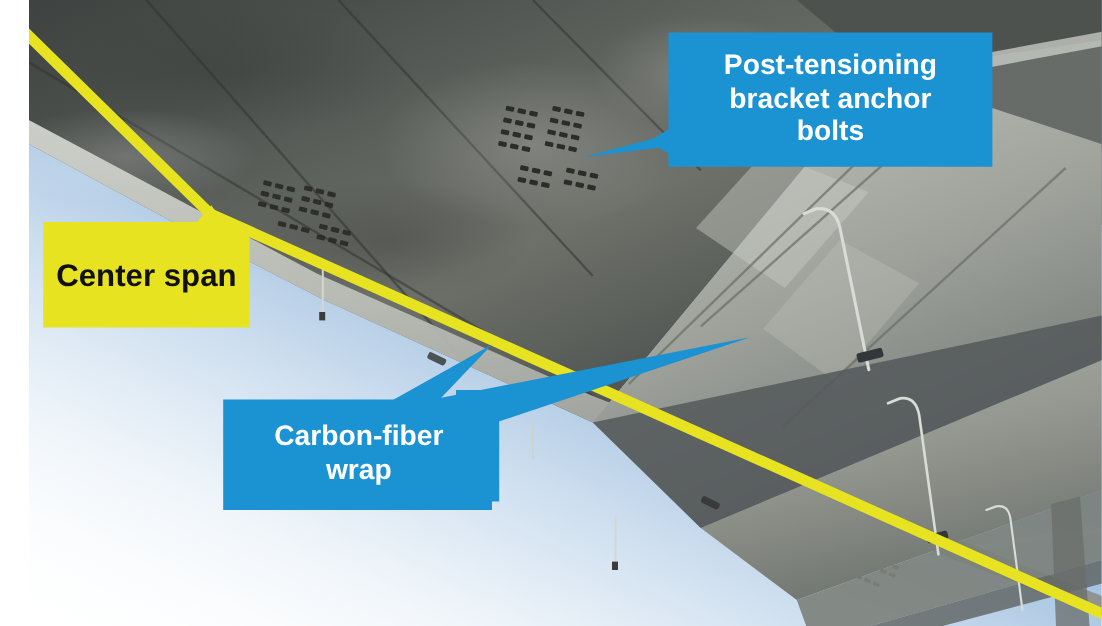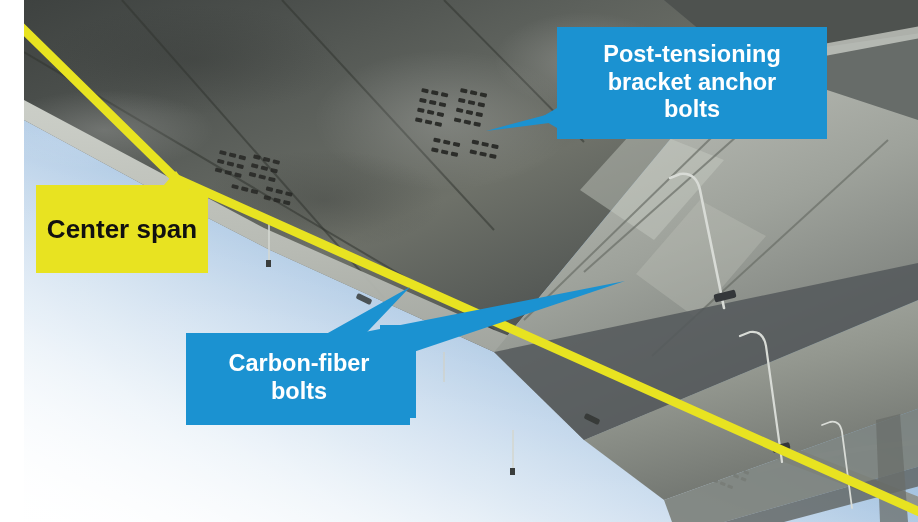--- a/index.html
+++ b/index.html
@@ -284,15 +284,15 @@
     </g>
   </svg>
 
   <div class="callout-text" id="pt-text">Post-tensioning
 bracket anchor
 bolts</div>
 
   <div class="callout-text" id="cs-text">Center span</div>
 
   <div class="callout-text" id="cf-text">Carbon-fiber
-bolts</div>
+wrap</div>
 
 </div>
 
 </body></html>

